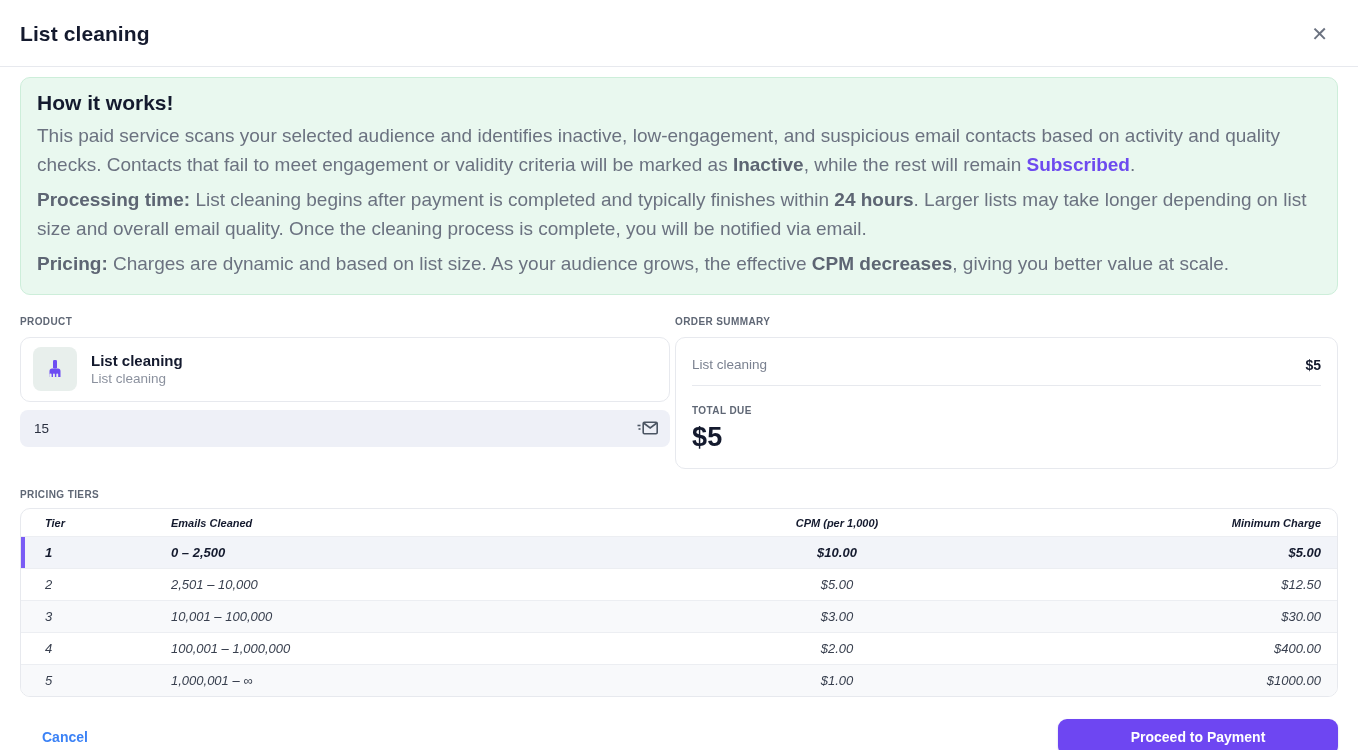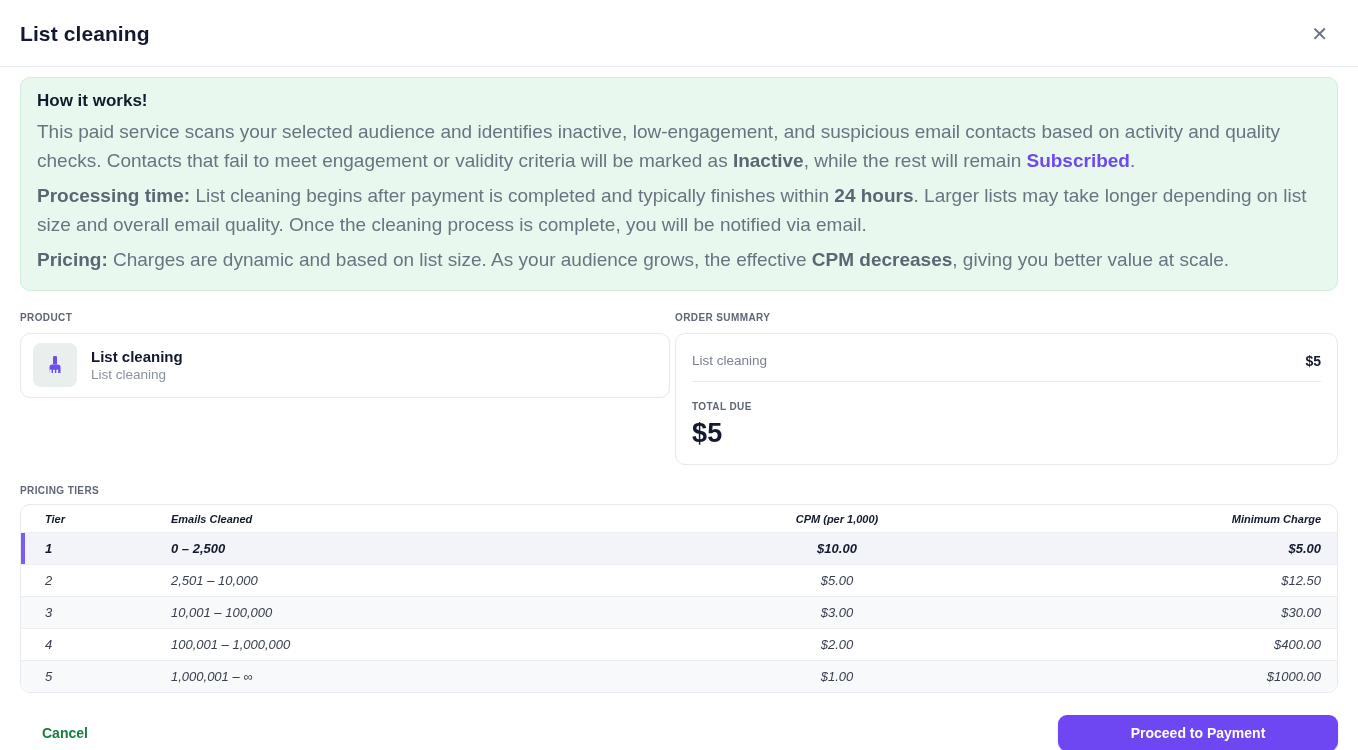--- a/index.html
+++ b/index.html
@@ -19,21 +19,21 @@
   .close-btn {
     background:none; border:none; cursor:pointer;
     font-size:20px; line-height:1; color:#6b7280; padding:4px 10px;
   }
   
   .content { flex:1; display:flex; flex-direction:column; padding:10px 20px 22px 20px; }
   .info-box {
     background:#e9f8ef; border:1px solid #cdeeda; border-radius:10px;
     padding:13px 16px 15px 16px;
   }
-  .info-box h2 { font-size:17px; font-weight:700; color:#141a2e; margin-bottom:7px; }
+  .info-box h2 { font-size:21px; font-weight:700; color:#141a2e; margin-bottom:7px; }
   .info-box p { font-size:19px; line-height:1.5; color:#6b7280; margin-top:7px; }
   .seg-bold { font-weight:700; color:#5d6573; }
   .seg-accent { font-weight:700; color:#6d4aef; }
   .field-label {
     font-size:10px; font-weight:700; letter-spacing:.4px;
     color:#5f6775; text-transform:uppercase;
   }
   
   .cols { display:grid; grid-template-columns:650px 1fr; column-gap:5px; margin-top:16px; }
   .card { border:1px solid #e7e9ee; border-radius:10px; background:#fff; }
@@ -78,21 +78,21 @@
   tbody tr.selected { background:#f2f4f9; }
   tbody tr.selected td { font-weight:700; color:#141a2e; }
   tbody tr.selected td:first-child { box-shadow:inset 4px 0 0 #7a5cf5; }
   
   .modal-footer {
     margin-top:auto; display:flex; align-items:center; justify-content:space-between;
     padding:0 20px 22px 20px;
   }
   .cancel-link {
     background:none; border:none; cursor:pointer; padding:0 0 0 22px;
-    font-family:"Liberation Sans", sans-serif; font-size:14px; font-weight:700; color:#15803d;
+    font-family:"Liberation Sans", sans-serif; font-size:14px; font-weight:700; color:#3b82f6;
   }
   .submit-btn {
     width:280px; height:36px; border:none; border-radius:9px; cursor:pointer;
     background:#6e46f2; color:#ffffff; font-family:"Liberation Sans", sans-serif;
     font-size:14px; font-weight:700;
     box-shadow:0 1px 2px rgba(60,30,160,.25);
   }
 </style>
 </head>
 <body>
@@ -120,20 +120,31 @@
             <rect x="10" y="3" width="4" height="8.5" rx="1.3"></rect>
             <path d="M6.5 20 V14.2 a2.6 2.6 0 0 1 2.6 -2.6 h5.8 a2.6 2.6 0 0 1 2.6 2.6 V20 h-2.3 v-2.5 a0.95 0.95 0 0 0 -1.9 0 V20 h-1.4 v-2.5 a0.95 0.95 0 0 0 -1.9 0 V20 h-1.4 v-2.5 a0.95 0.95 0 0 0 -1.9 0 V20 Z"></path>
           </svg>
         </div>
         <div>
           <div class="product-name">List cleaning</div>
           <div class="product-sub">List cleaning</div>
         </div>
       </div>
 
+      <div class="input-wrap">
+        <input class="emails-input" type="text" value="15" style="">
+        <span class="input-icon">
+          <svg width="22" height="16" viewBox="0 0 22 16" fill="none" stroke="#4b5563" stroke-width="1.6">
+            <rect x="6.2" y="2.2" width="14" height="11.5" rx="1.2"></rect>
+            <path d="M6.6 3 L13.2 8 L19.8 3"></path>
+            <line x1="0.5" y1="5.5" x2="3.5" y2="5.5"></line>
+            <line x1="1.5" y1="9" x2="3.5" y2="9"></line>
+          </svg>
+        </span>
+      </div>
     </div>
 
     <div>
       <span class="field-label">ORDER SUMMARY</span>
       <div class="card summary-card">
         <div class="summary-line">
           <span class="summary-item-name">List cleaning</span>
           <span class="summary-item-amount">$5</span>
         </div>
         <hr class="summary-divider">

